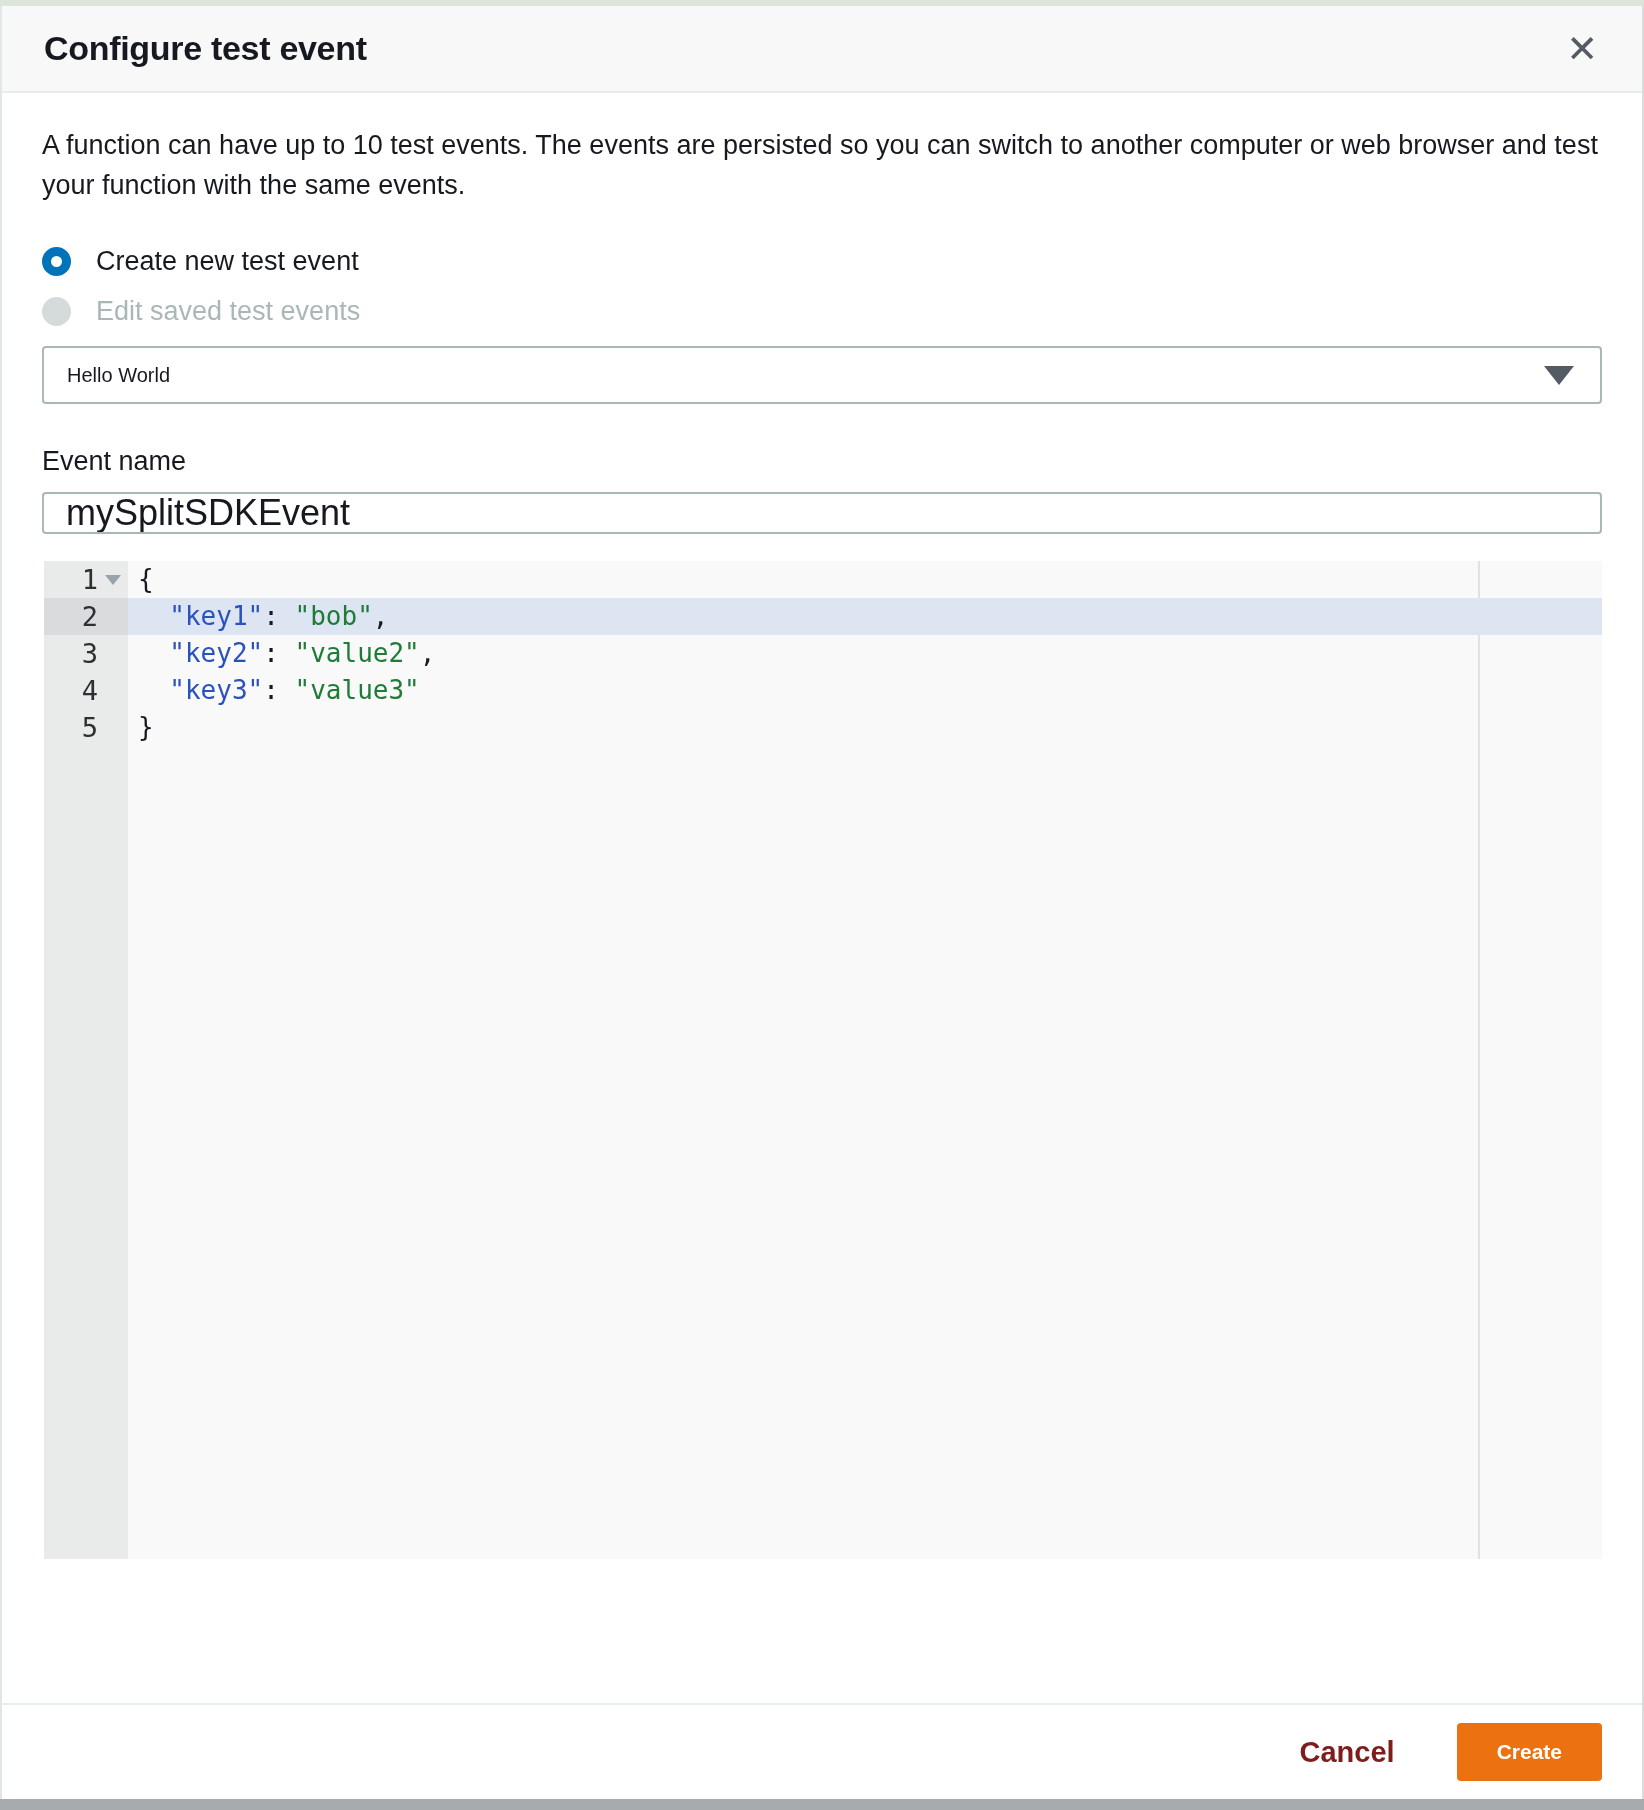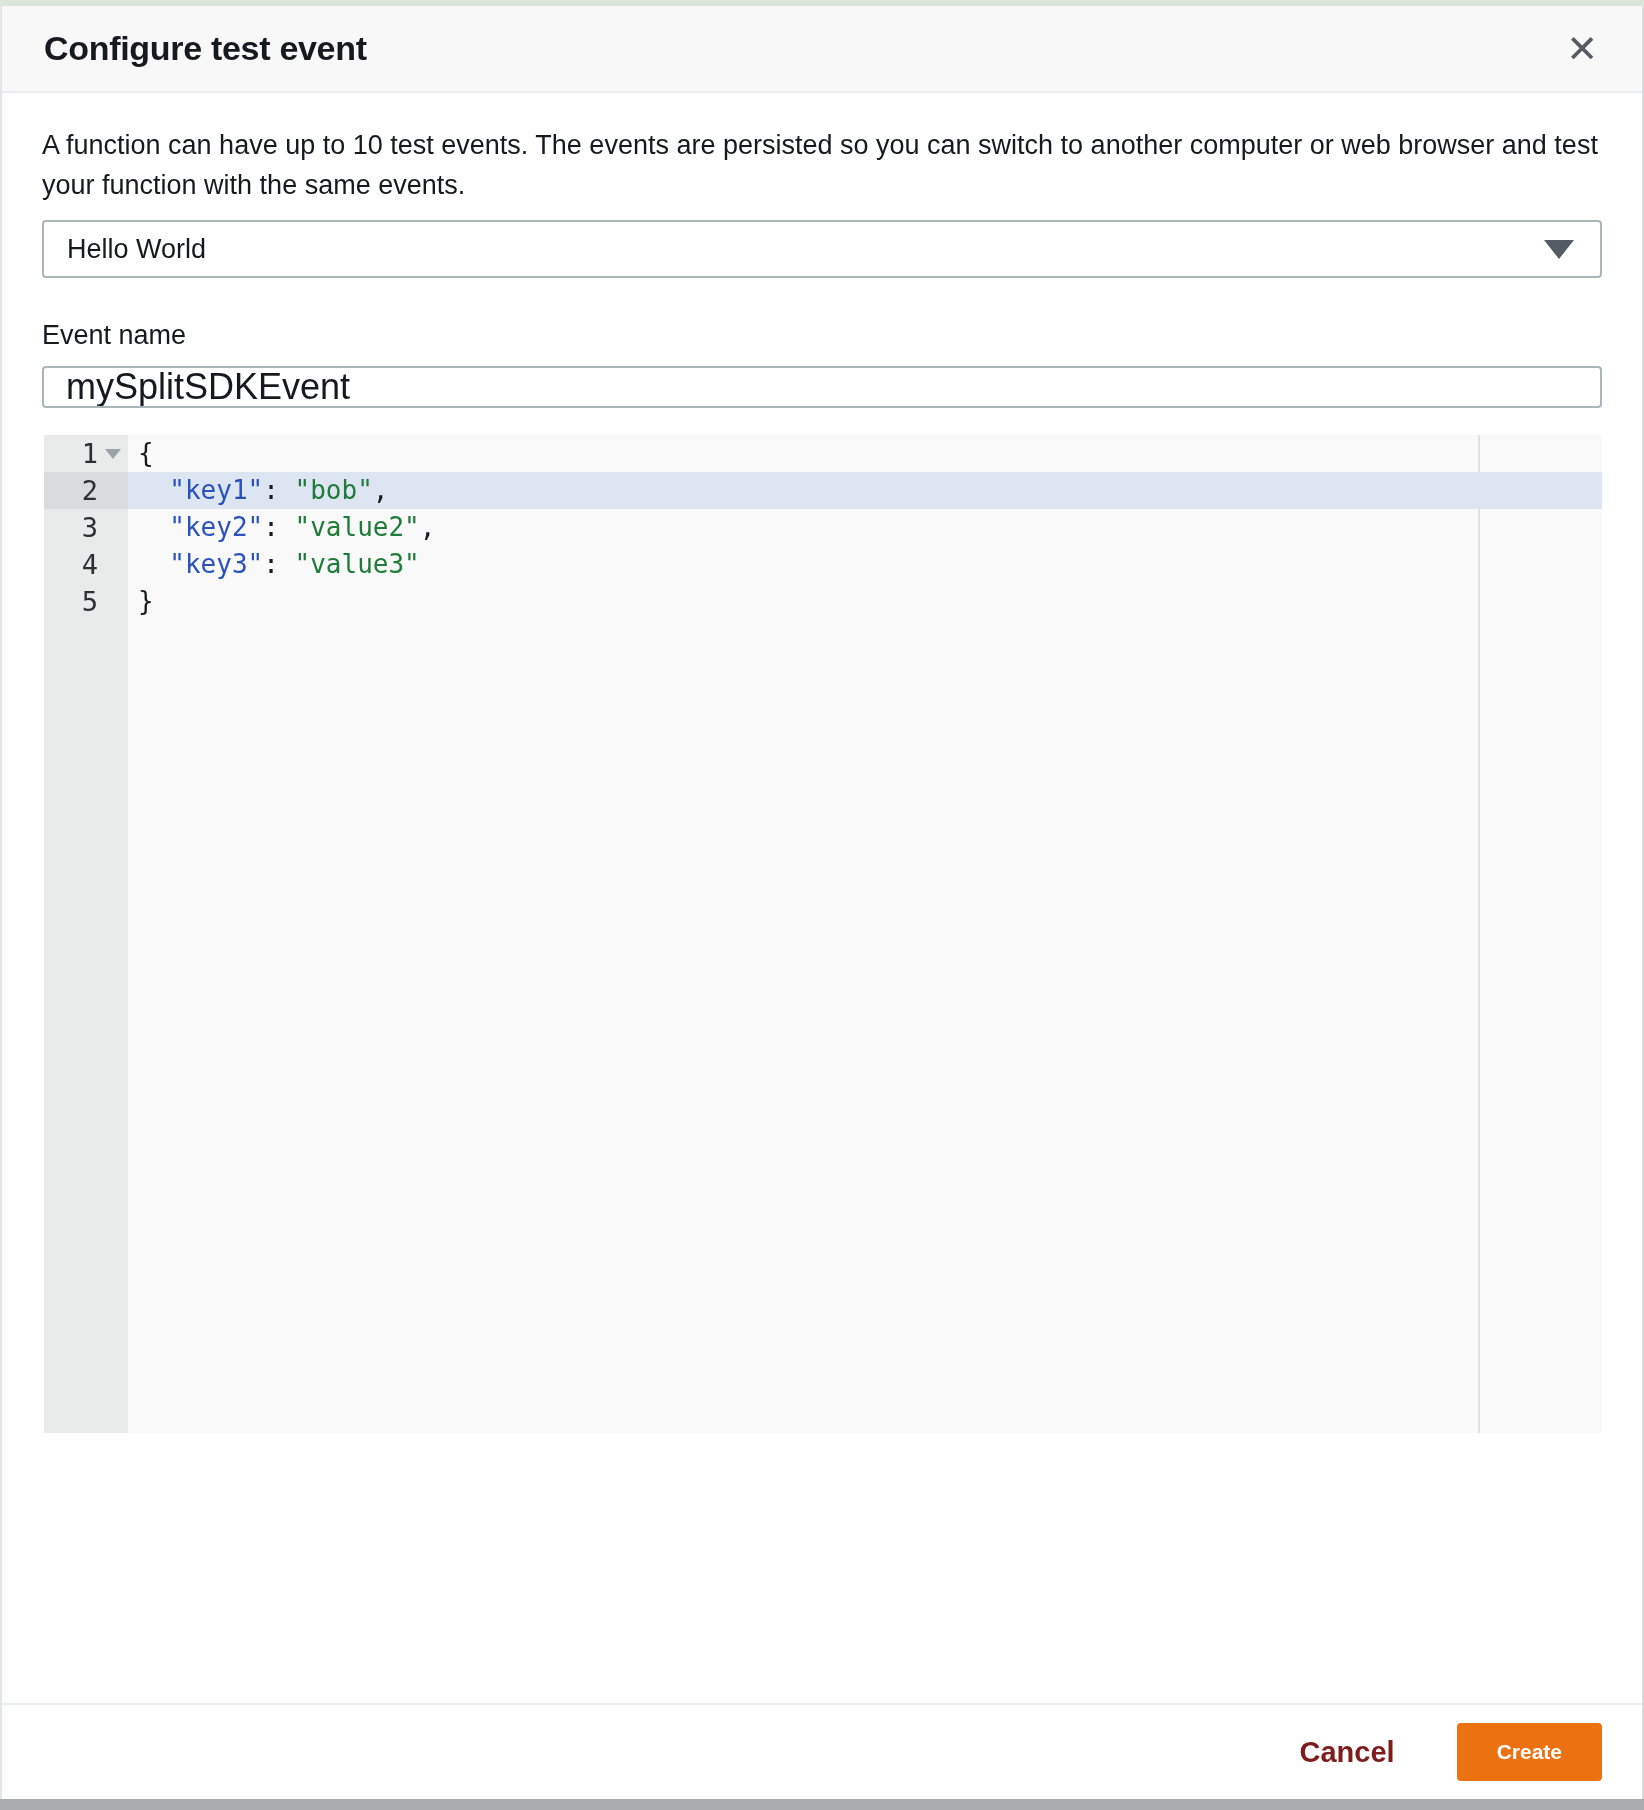--- a/index.html
+++ b/index.html
@@ -37,21 +37,21 @@
   .radio-row.selected .radio-circle { background:#ffffff; border:9px solid #0073bb; }
   .radio-row.disabled .radio-circle { background:#d5dbdb; border:none; }
   .radio-label { margin-left:25px; font-size:27px; color:#16191f; }
   .radio-row.disabled .radio-label { color:#aab7b8; }
 
   .field-label { margin-top:42px; font-size:27px; color:#16191f; }
   .select-box {
     margin-top:15px; height:58px; background:#fff;
     border:2px solid #aab7b8; border-radius:4px;
     display:flex; align-items:center; justify-content:space-between;
-    padding:0 26px 0 23px; font-size:27px; cursor:pointer;
+    padding:0 26px 0 23px; font-size:20px; cursor:pointer;
   }
   .caret-down {
     width:0; height:0;
     border-left:15px solid transparent; border-right:15px solid transparent;
     border-top:19px solid #545b64;
   }
   .text-input {
     margin-top:15px; display:block; width:100%; height:42px;
     border:2px solid #aab7b8; border-radius:4px;
     font-size:36px; font-family:"Liberation Sans", sans-serif;
@@ -110,20 +110,30 @@
 
   <div class="modal-header">
     <div class="modal-title">Configure test event</div>
     <button class="close-btn"><span>✕</span></button>
   </div>
 
   <div class="modal-body">
 
     <p class="description">A function can have up to 10 test events. The events are persisted so you can switch to another computer or web browser and test your function with the same events.</p>
 
+    <div class="radio-group">
+      <div class="radio-row selected" id="radio-row-0">
+        <span class="radio-circle" style="border-color: rgb(0, 115, 187);"></span>
+        <span class="radio-label">Create new test event</span>
+      </div>
+      <div class="radio-row disabled" id="radio-row-1">
+        <span class="radio-circle"></span>
+        <span class="radio-label">Edit saved test events</span>
+      </div>
+    </div>
 
     <div class="select-box">
       <span>Hello World</span>
       <span class="caret-down"></span>
     </div>
 
     <div class="field-label">Event name</div>
     <input class="text-input" type="text" value="mySplitSDKEvent" style="">
 
     <div class="editor">

